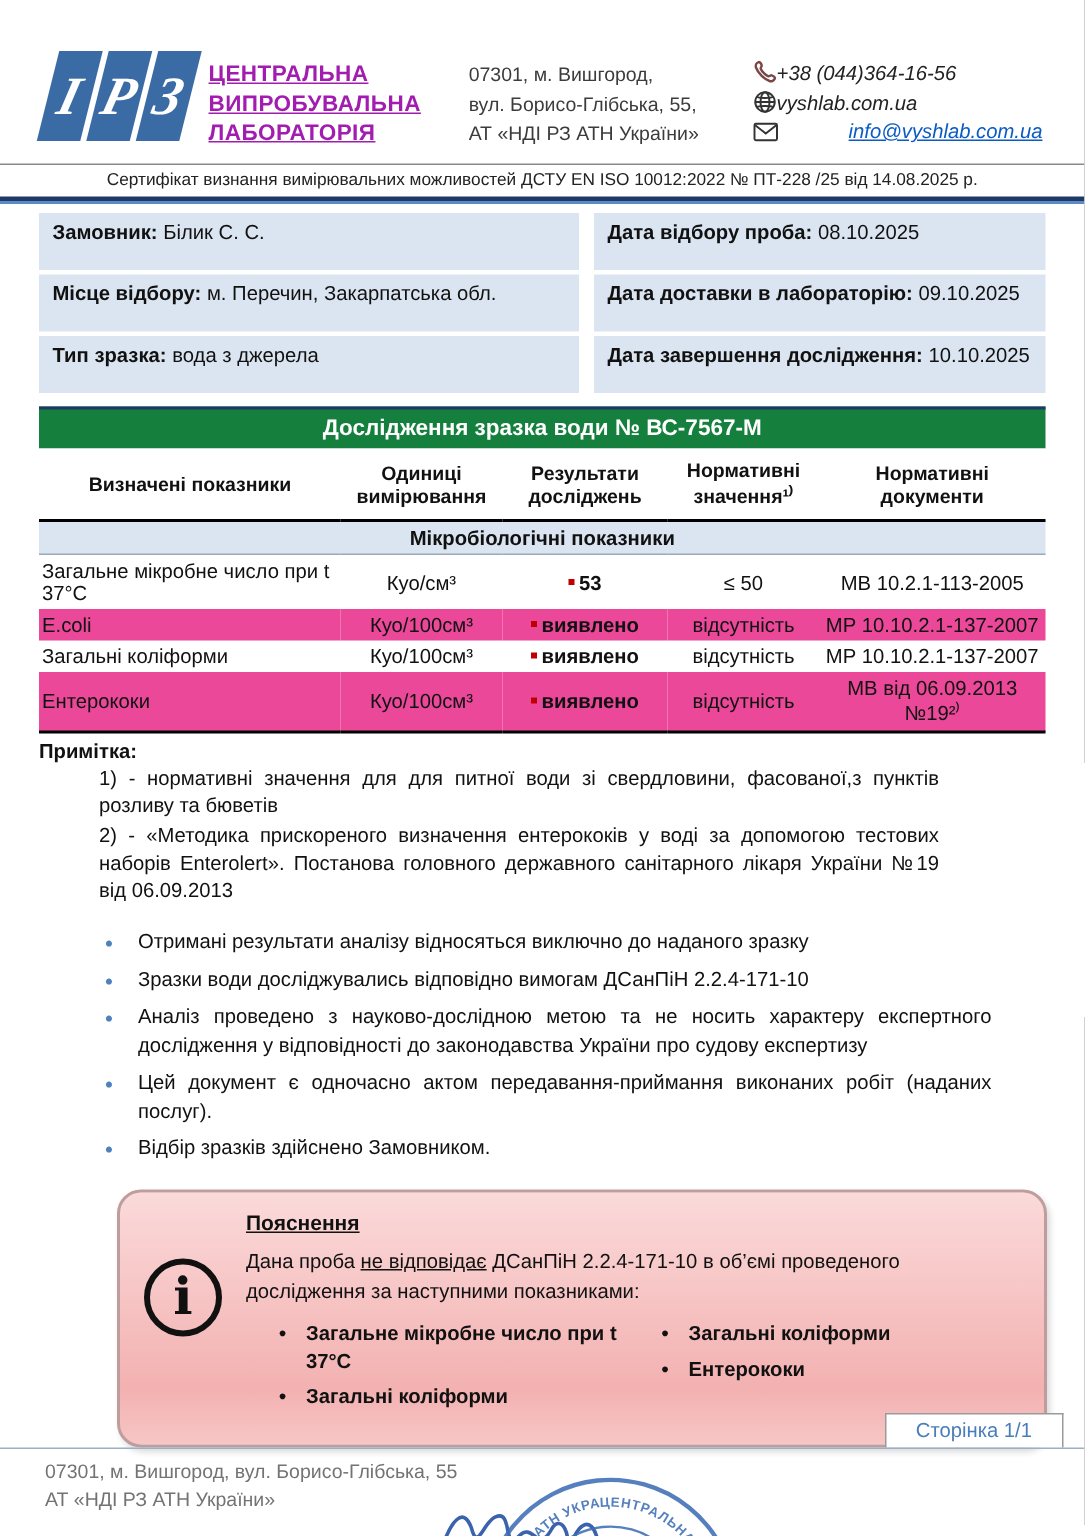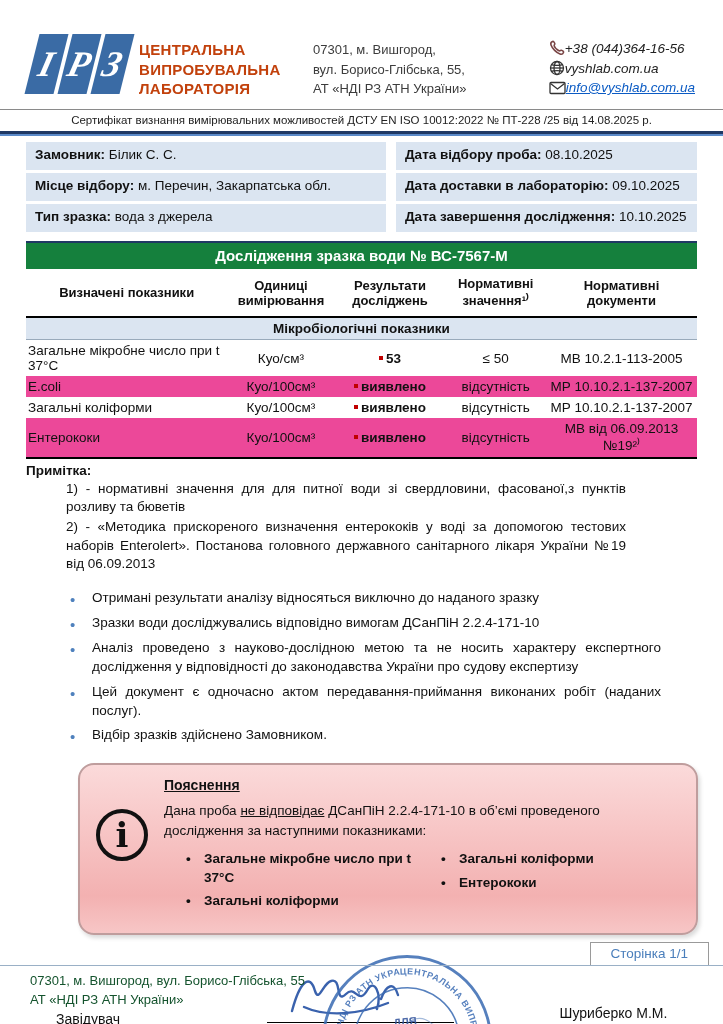--- a/index.html
+++ b/index.html
@@ -4,36 +4,36 @@
 <style>
   * { margin:0; padding:0; box-sizing:border-box; }
   body { background:#888; font-family:"Liberation Sans", sans-serif; }
   .page { width:723px; height:1024px; background:#fff; position:relative; margin:0 auto; overflow:hidden; color:#111; }
 
   
   .header { display:flex; align-items:flex-start; padding:34px 28px 0 32px; }
   .logo { display:flex; gap:4px; margin-right:12px; }
   .logo-block { width:29px; height:60px; background:#3a6ba5; transform:skewX(-14deg); display:flex; align-items:center; justify-content:center; }
   .logo-block span { color:#fff; font-weight:bold; font-style:italic; font-size:36px; transform:skewX(0deg); font-family:"Liberation Serif", serif; }
-  .org-name { color:#c2410c; font-weight:bold; font-size:15px; line-height:1.3; letter-spacing:.3px; padding-top:6px; width:160px; }
+  .org-name { color:#a21caf; font-weight:bold; font-size:15px; line-height:1.3; letter-spacing:.3px; padding-top:6px; width:160px;text-decoration:underline; }
   .addr { font-size:13px; line-height:1.5; color:#3c3c3c; padding-top:6px; width:190px; margin-left:14px; }
   .contacts { margin-left:auto; padding-top:6px; font-size:13.5px; }
   .contact-row { display:flex; align-items:center; gap:0; margin-bottom:4px; color:#222;font-style:italic; }
   .contact-row svg { flex:none; }
-  .email-link { color:#0b5bc4; text-decoration:underline; }
+  .email-link { color:#0b5bc4; text-decoration:underline;margin-left:47px; }
 
   
   .cert { margin-top:10px; border-top:1px solid #8a8a8a; text-align:center; font-size:11.5px; color:#222; padding:4px 4px 5px; }
   .double-rule { height:3px; border-top:3px solid #1f3864; border-bottom:2px solid #5b8ac9; margin:0; }
 
   
   .info-wrap { display:flex; gap:10px; padding:6px 26px 0 26px; }
   .info-col { flex:1; }
   .info-col.left { flex:0 0 360px; }
-  .info-row-item { background:#dbe5f1; padding:5px 9px 8px; margin-bottom:3px; font-size:13.5px; white-space:nowrap; overflow:hidden; }
+  .info-row-item { background:#dbe5f1; padding:5px 9px 18px; margin-bottom:3px; font-size:13.5px; white-space:nowrap; overflow:hidden; }
   .info-row-item b { font-weight:bold; }
 
   
   .title-bar { margin:6px 26px 0; background:#15803d; border-top:2px solid #1f3864; color:#fff; font-weight:bold; font-size:15px; text-align:center; padding:4px 0 5px; }
   table.results { margin:0 26px; width:671px; border-collapse:collapse; font-size:13.5px; }
   table.results th { font-weight:bold; font-size:13px; padding:7px 2px; vertical-align:middle; border-bottom:2px solid #000; background:#fff; }
   .section-row td { background:#dbe5f1; font-weight:bold; text-align:center; padding:2px 0 3px; border-bottom:1px solid #9ab; }
   table.results td { padding:3px 4px; text-align:center; vertical-align:middle; }
   table.results td.param { text-align:left; padding-left:2px; }
   tr.alt td { background:#ec4899; }
@@ -74,21 +74,21 @@
   .sig-sub { font-size:12.5px; padding-top:2px; }
   .name-col { width:170px; margin-left:76px; text-align:center; }
   .name-over { border-bottom:3px solid #ef4444; padding:12px 0 4px; }
   .sig-svg { position:absolute; left:230px; top:-28px; }
   .stamp { position:absolute; left:262px; top:-42px; width:178px; height:178px; opacity:.88; transform:rotate(-6deg); }
 
   
   .footer { position:absolute; left:0; right:0; bottom:14px; display:flex; flex-direction:column; }
   .page-tab { align-self:flex-end; margin-right:14px; border:1px solid #9a9a9a; border-bottom:none; padding:3px 20px 4px; color:#4a7ebb; font-size:13.5px; background:#fff; }
   .footer-line { border-top:1px solid #9ab0c6; }
-  .footer-addr { padding:6px 0 0 30px; font-size:13px; color:#14532d; line-height:1.45; }
+  .footer-addr { padding:6px 0 0 30px; font-size:13px; color:#737373; line-height:1.45; }
 </style>
 </head>
 <body>
 
 <div class="page">
 
   <div class="header">
     <div class="logo">
       <div class="logo-block">
           <span>І</span>

